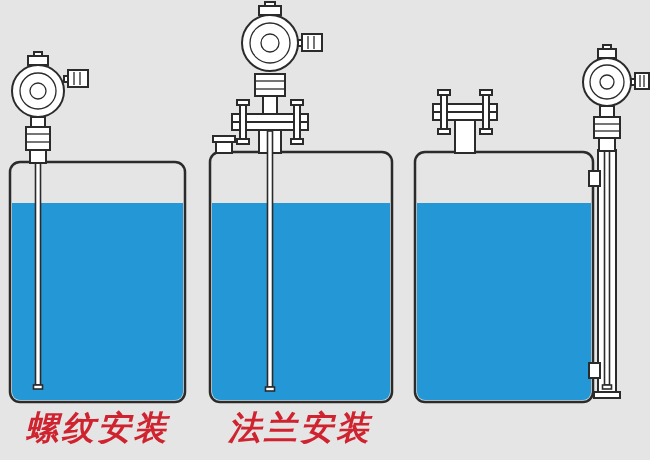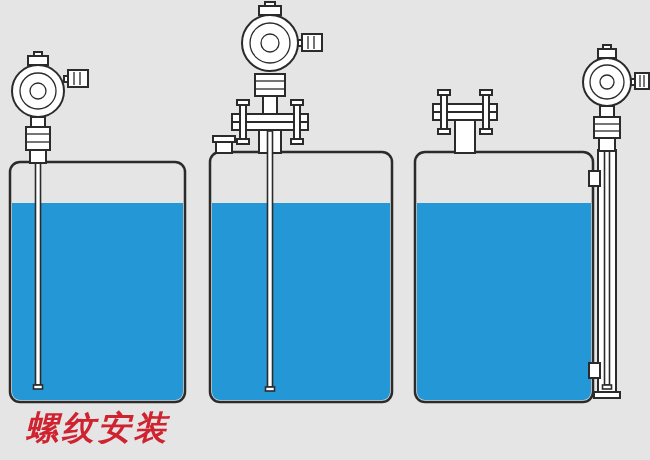--- a/index.html
+++ b/index.html
@@ -157,14 +157,15 @@
       <rect class="part" x="603" y="45" width="8" height="4"></rect>
       <rect class="part" x="631" y="79" width="4" height="6"></rect>
       <rect class="part" x="635" y="73" width="14" height="16"></rect>
       <line class="thin" x1="640" y1="75" x2="640" y2="87"></line>
       <line class="thin" x1="644" y1="75" x2="644" y2="87"></line>
     </g>
   </g>
 </svg>
 
 <div class="label" id="lab-threaded">螺纹安装</div>
+<div class="label" id="lab-flange">法兰安装</div>
 
 </div>
 
 </body></html>

